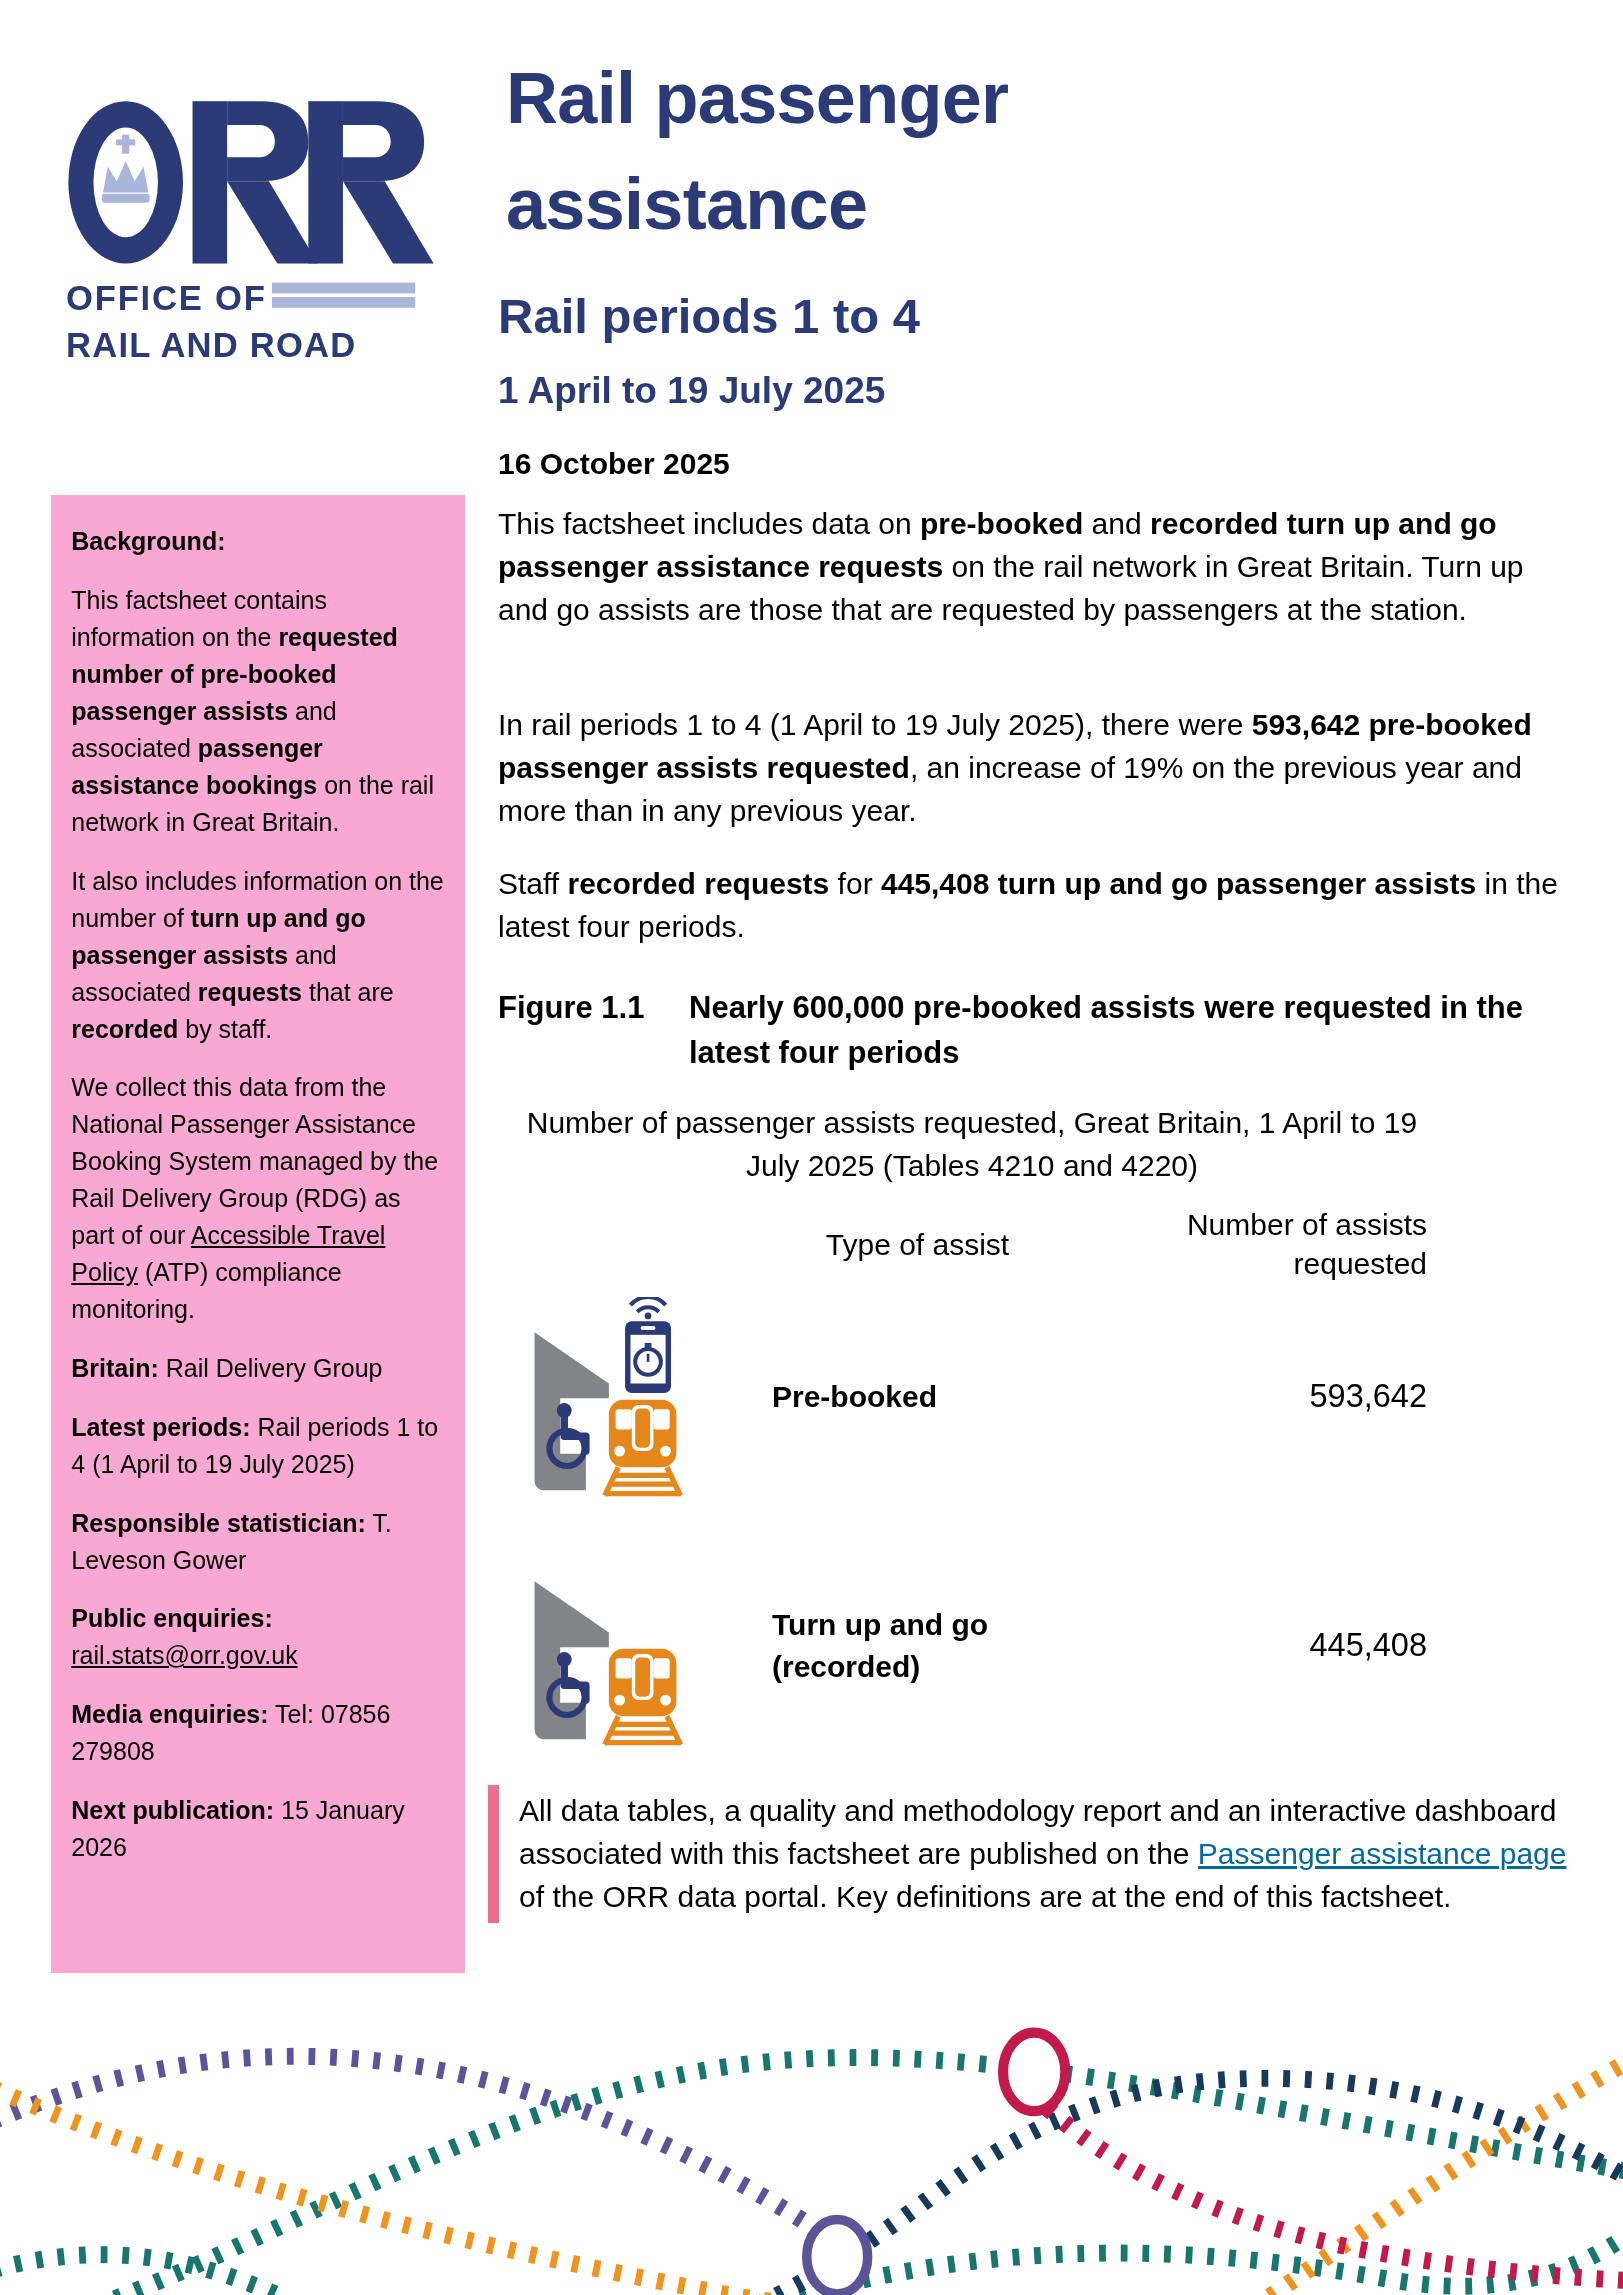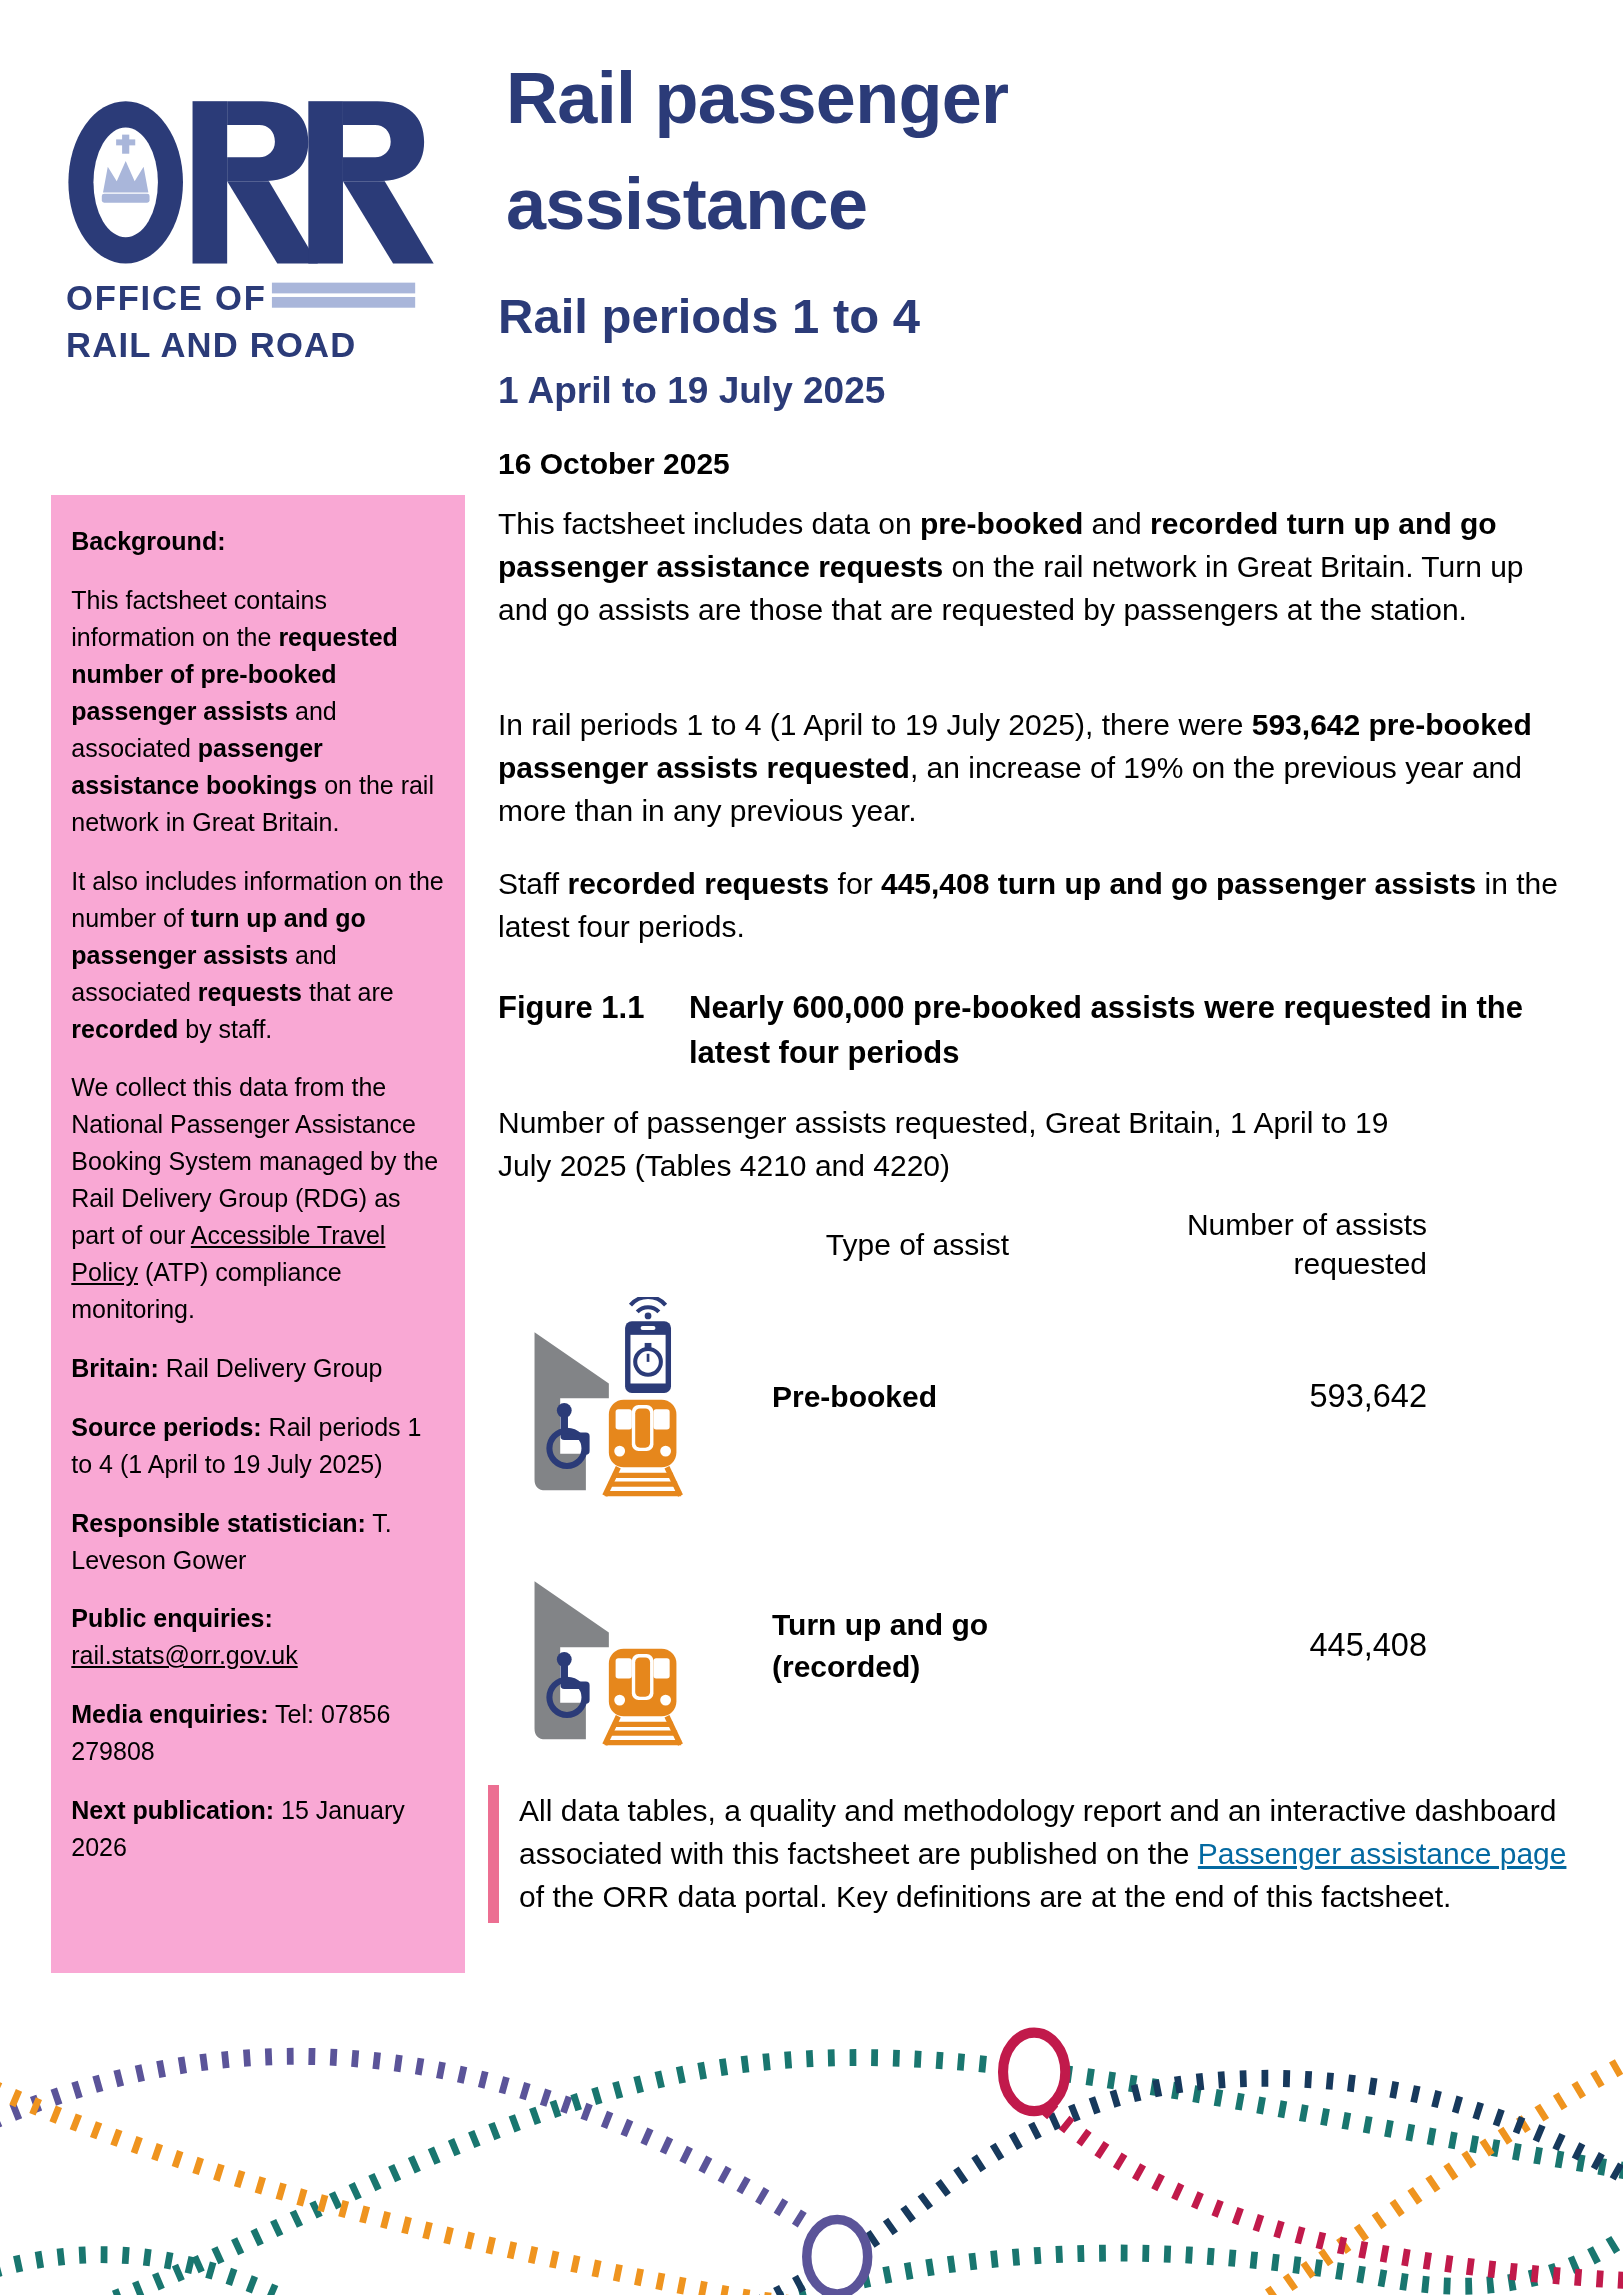--- a/index.html
+++ b/index.html
@@ -23,21 +23,21 @@
   .sidebar a{color:#000;text-decoration:underline;}
 
   
   .main{position:absolute;left:498px;top:502px;width:1083px;font-size:30px;line-height:43px;}
   .main p.body{margin:0 0 30px;}
   .p1{min-height:171px;} .p2{min-height:128px;} .p3{min-height:85px;}
 
   .figheading{display:flex;margin-top:37px;font-size:31px;line-height:45px;font-weight:bold;}
   .figlabel{width:191px;flex:0 0 auto;}
   .figtext{flex:1;max-width:853px;}
-  .figsubtitle{margin:26px 0 8px;font-size:30px;line-height:43px;max-width:948px;}
+  .figsubtitle{margin:26px 0 8px;font-size:30px;line-height:43px;max-width:948px;text-align:center;}
 
   .figure{width:929px;margin-top:18px;}
   .fighead{display:grid;grid-template-columns:274px 291px 1fr;align-items:center;
            font-size:30px;line-height:39px;}
   .fighead .coltype{grid-column:2;text-align:center;}
   .fighead .colvalue{grid-column:3;justify-self:end;text-align:right;max-width:284px;}
   .figrow{display:grid;grid-template-columns:274px 291px 1fr;align-items:center;}
   .row1{margin-top:13.5px;} .row2{margin-top:49px;}
   .figrow .iconbox{width:157px;height:200px;margin-left:30.5px;}
   .figrow .type{font-weight:bold;font-size:30px;line-height:42px;max-width:271px;}
@@ -90,21 +90,21 @@
     <div class="period">1 April to 19 July 2025</div>
     <div class="pubdate">16 October 2025</div>
   </div>
 
   <aside class="sidebar">
     <p><b>Background:</b></p>
     <p><span>This factsheet contains information on the </span><b>requested number of pre-booked passenger assists</b><span> and associated </span><b>passenger assistance bookings</b><span> on the rail network in Great Britain.</span></p>
     <p><span>It also includes information on the number of </span><b>turn up and go passenger assists</b><span> and associated </span><b>requests</b><span> that are </span><b>recorded</b><span> by staff.</span></p>
     <p><span>We collect this data from the National Passenger Assistance Booking System managed by the Rail Delivery Group (RDG) as part of our </span><a href="#">Accessible Travel Policy</a><span> (ATP) compliance monitoring.</span></p>
     <p><b>Britain:</b><span> Rail Delivery Group</span></p>
-    <p><b>Source periods:</b><span> Rail periods 1 to 4 (1 April to 19 July 2025)</span></p>
+    <p><b>Latest periods:</b><span> Rail periods 1 to 4 (1 April to 19 July 2025)</span></p>
     <p><b>Responsible statistician:</b><span> T. Leveson Gower</span></p>
     <p><b>Public enquiries:</b><br><a href="#">rail.stats@orr.gov.uk</a></p>
     <p><b>Media enquiries:</b><span> Tel: 07856 279808</span></p>
     <p><b>Next publication:</b><span> 15 January 2026</span></p>
   </aside>
 
   <div class="main">
 
     <p class="body p1"><span>This factsheet includes data on </span><b>pre-booked</b><span> and </span><b>recorded turn up and go passenger assistance requests</b><span> on the rail network in Great Britain. Turn up and go assists are those that are requested by passengers at the station.</span></p>
 

